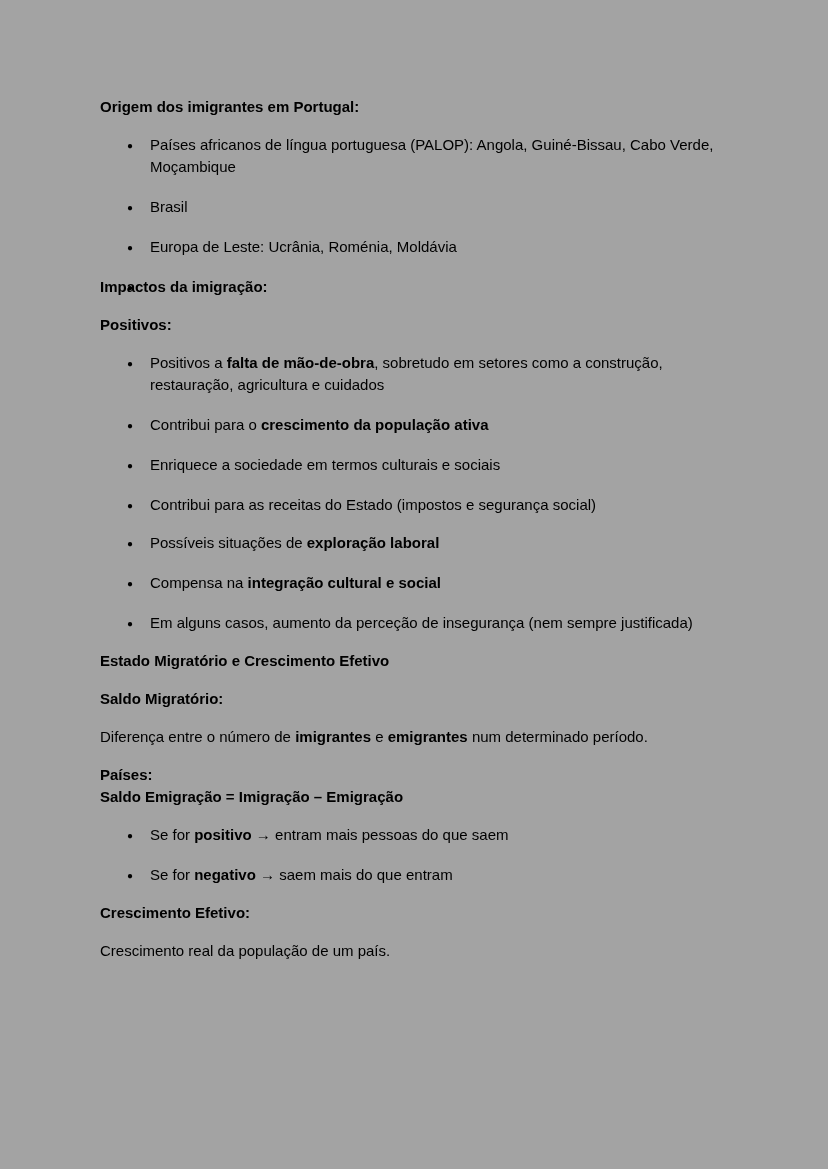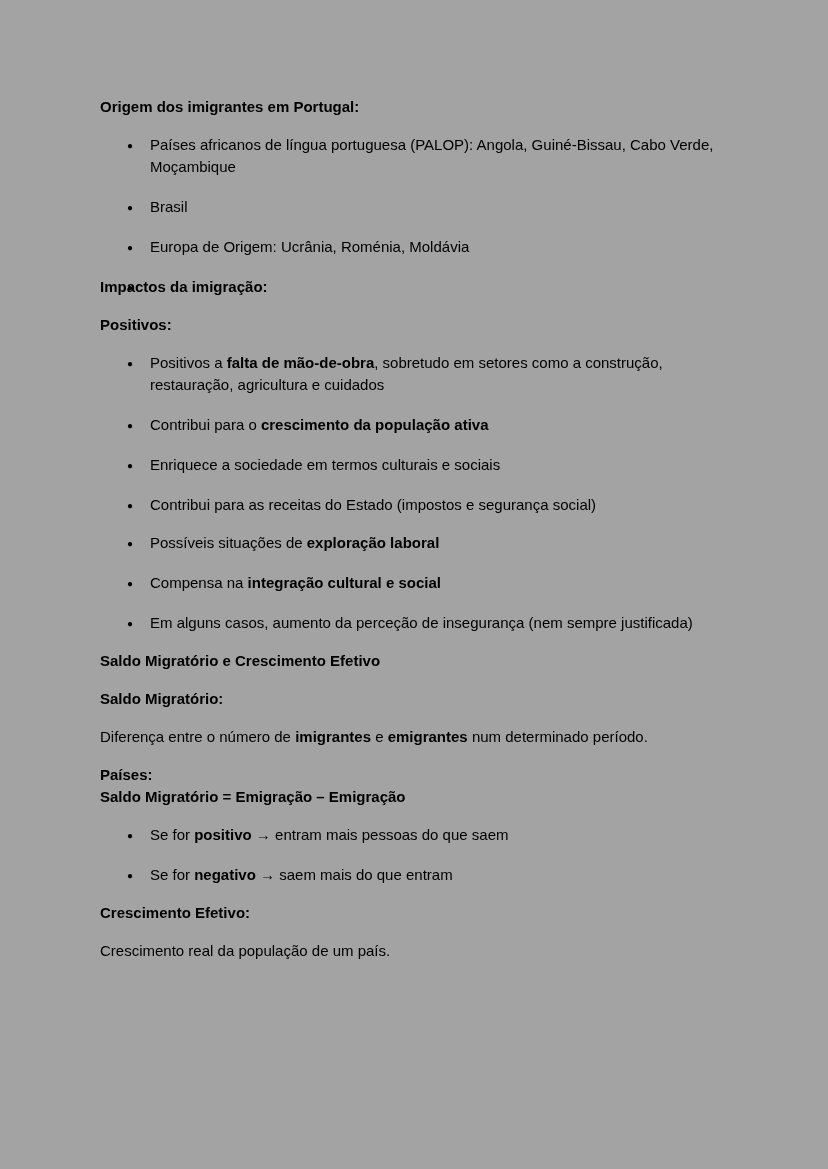--- a/index.html
+++ b/index.html
@@ -49,50 +49,50 @@
 <body>
 
 <div class="doc-page">
   <div class="doc-content" id="doc-content" style="color: rgb(0, 0, 0);">
       <div class="block heading">
         <div>Origem dos imigrantes em Portugal:</div>
       </div>
       <ul class="bullets">
         <li><span class="bullet-marker">●</span><span>Países africanos de língua portuguesa (PALOP): Angola, Guiné-Bissau, Cabo Verde, Moçambique</span></li>
         <li><span class="bullet-marker">●</span><span>Brasil</span></li>
-        <li><span class="bullet-marker">●</span><span>Europa de Origem: Ucrânia, Roménia, Moldávia</span></li>
+        <li><span class="bullet-marker">●</span><span>Europa de Leste: Ucrânia, Roménia, Moldávia</span></li>
         <li><span class="bullet-marker">●</span></li>
       </ul>
       <div class="block heading">
         <div>Impactos da imigração:</div>
       </div>
       <div class="block heading">
         <div>Positivos:</div>
       </div>
       <ul class="bullets">
         <li><span class="bullet-marker">●</span><span>Positivos a </span><span class="seg-b">falta de mão-de-obra</span><span>, sobretudo em setores como a construção, restauração, agricultura e cuidados</span></li>
         <li><span class="bullet-marker">●</span><span>Contribui para o </span><span class="seg-b">crescimento da população ativa</span></li>
         <li><span class="bullet-marker">●</span><span>Enriquece a sociedade em termos culturais e sociais</span></li>
         <li><span class="bullet-marker">●</span><span>Contribui para as receitas do Estado (impostos e segurança social)</span></li>
       </ul>
       <ul class="bullets">
         <li><span class="bullet-marker">●</span><span>Possíveis situações de </span><span class="seg-b">exploração laboral</span></li>
         <li><span class="bullet-marker">●</span><span>Compensa na </span><span class="seg-b">integração cultural e social</span></li>
         <li><span class="bullet-marker">●</span><span>Em alguns casos, aumento da perceção de insegurança (nem sempre justificada)</span></li>
       </ul>
       <div class="block heading">
-        <div>Saldo Migratório e Crescimento Efetivo</div>
+        <div>Estado Migratório e Crescimento Efetivo</div>
       </div>
       <div class="block heading">
         <div>Saldo Migratório:</div>
       </div>
       <div class="block para"><span>Diferença entre o número de </span><span class="seg-b">imigrantes</span><span> e </span><span class="seg-b">emigrantes</span><span> num determinado período.</span></div>
       <div class="block heading">
         <div>Países:</div>
-        <div>Saldo Migratório = Emigração – Emigração</div>
+        <div>Saldo Emigração = Imigração – Emigração</div>
       </div>
       <ul class="bullets">
         <li><span class="bullet-marker">●</span><span>Se for </span><span class="seg-b">positivo</span><span> → entram mais pessoas do que saem</span></li>
         <li><span class="bullet-marker">●</span><span>Se for </span><span class="seg-b">negativo</span><span> → saem mais do que entram</span></li>
       </ul>
       <div class="block heading">
         <div>Crescimento Efetivo:</div>
       </div>
       <div class="block para"><span>Crescimento real da população de um país.</span></div>
     </div>

